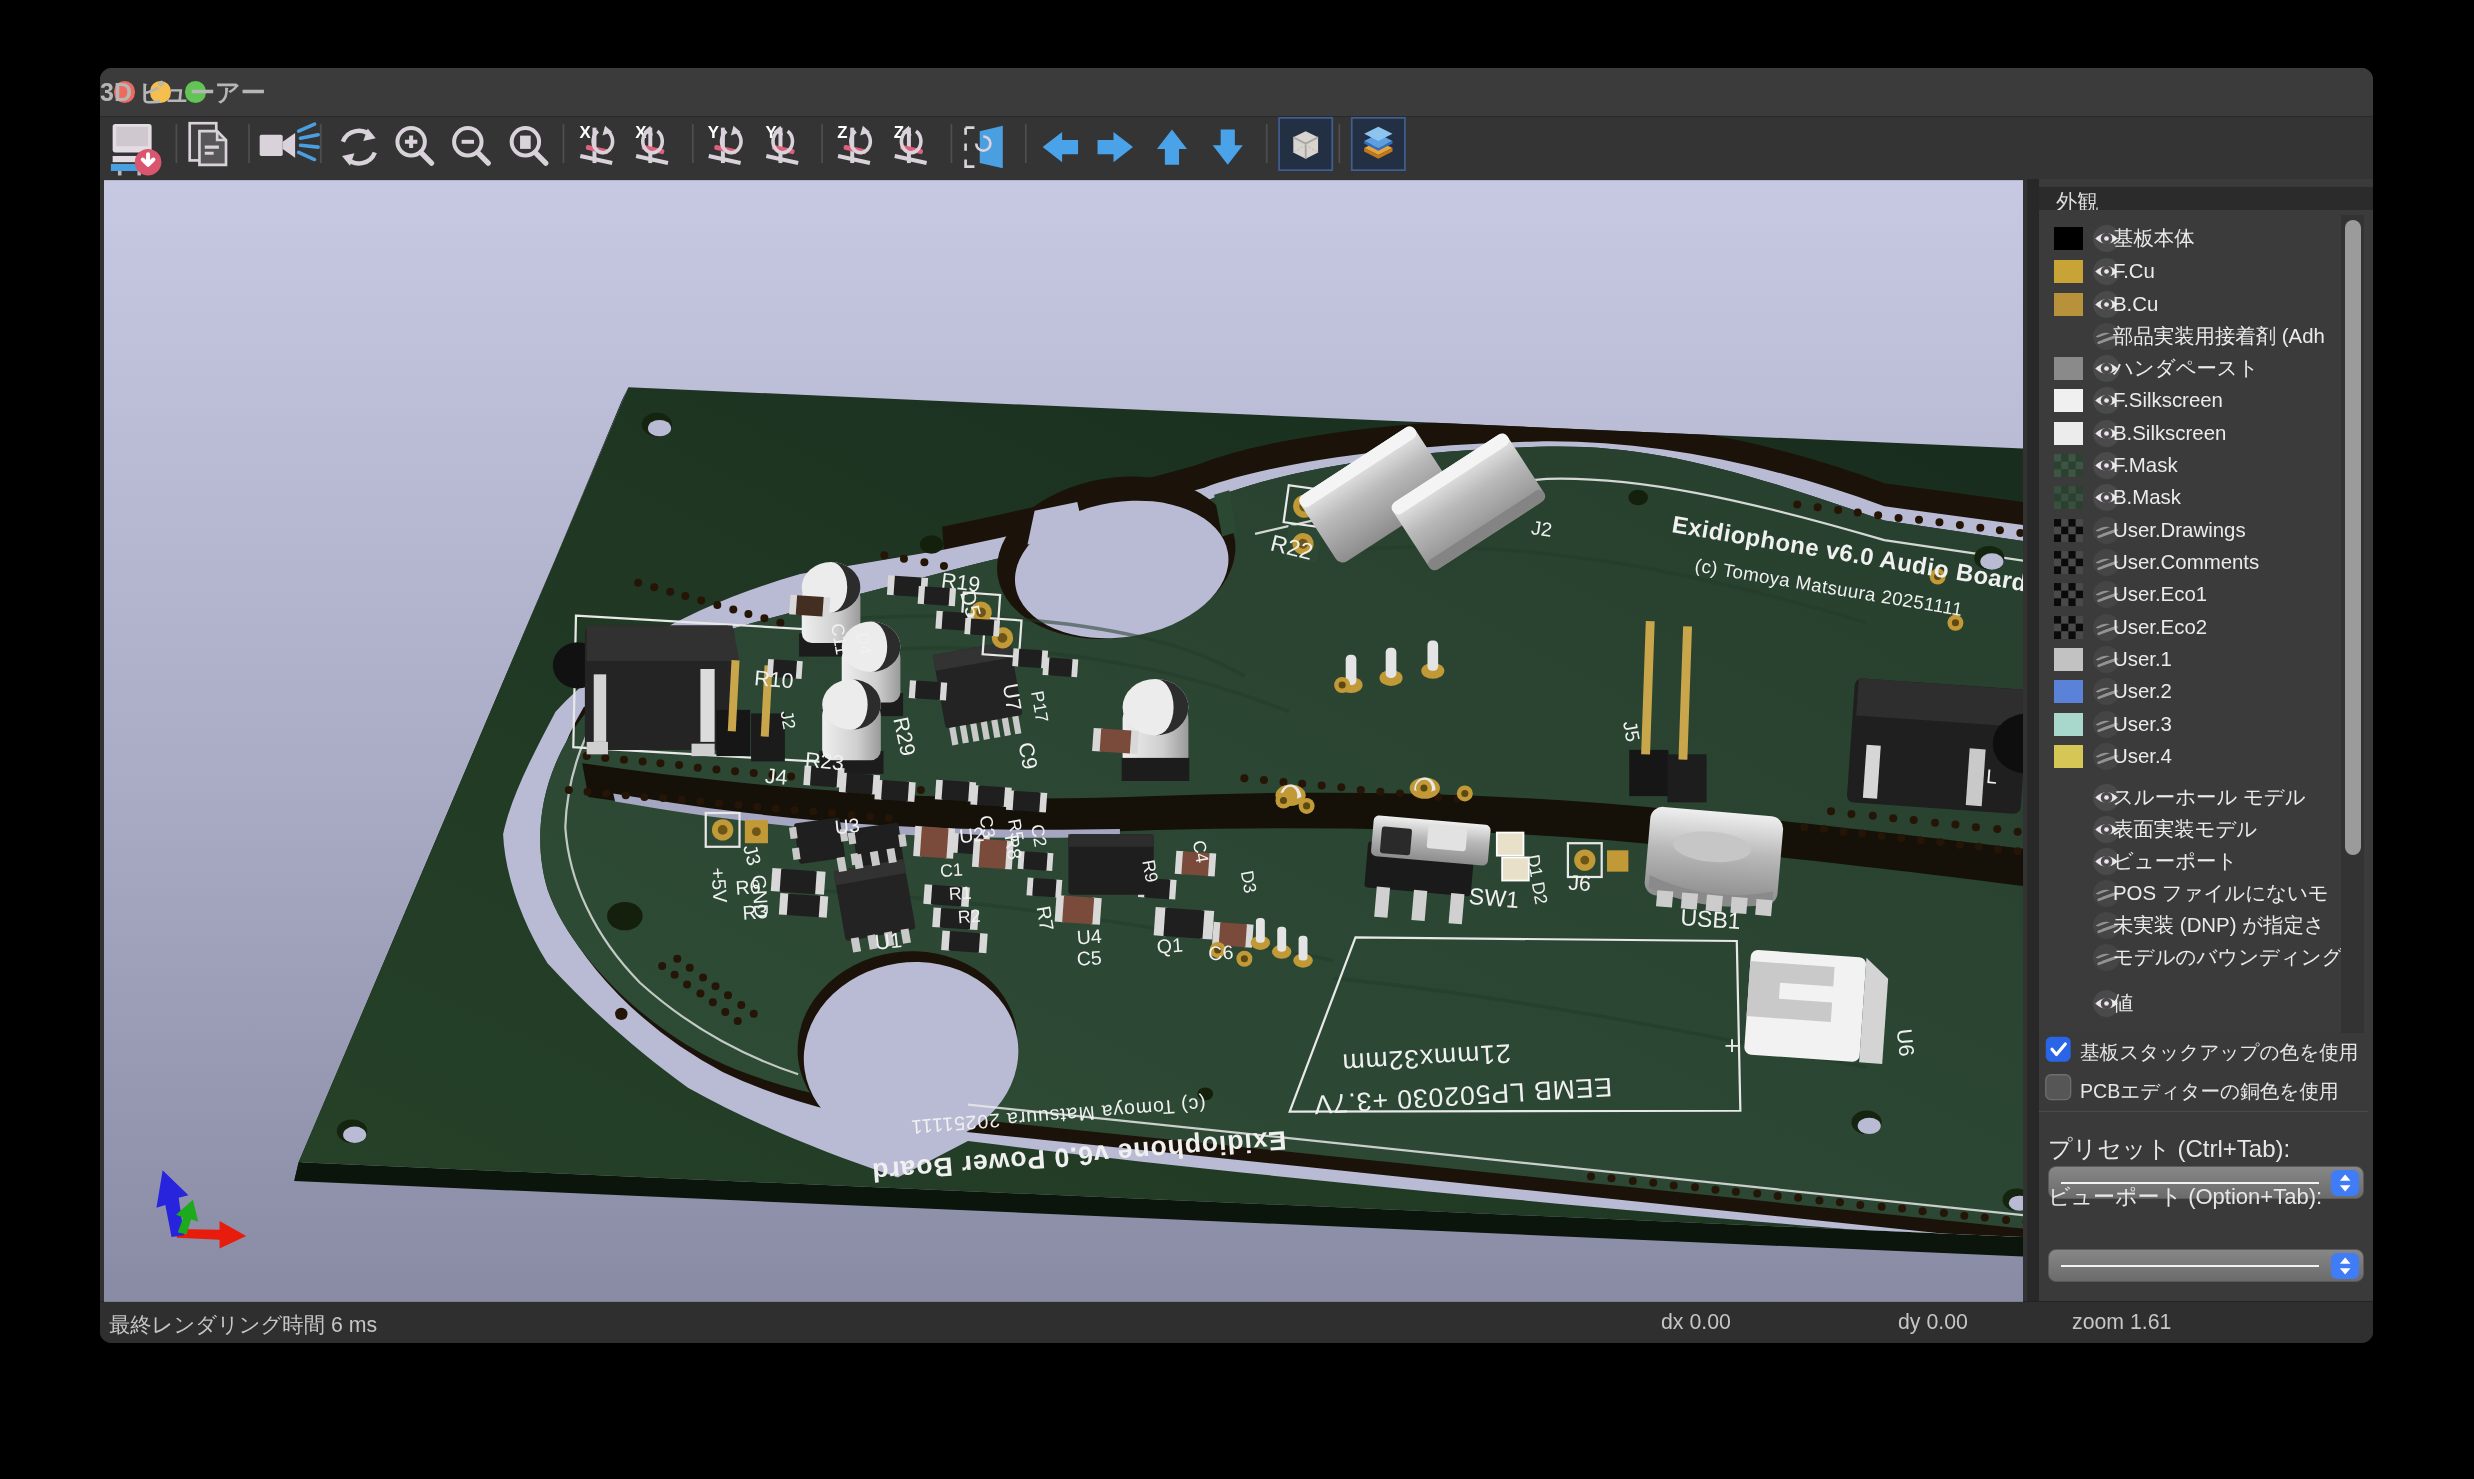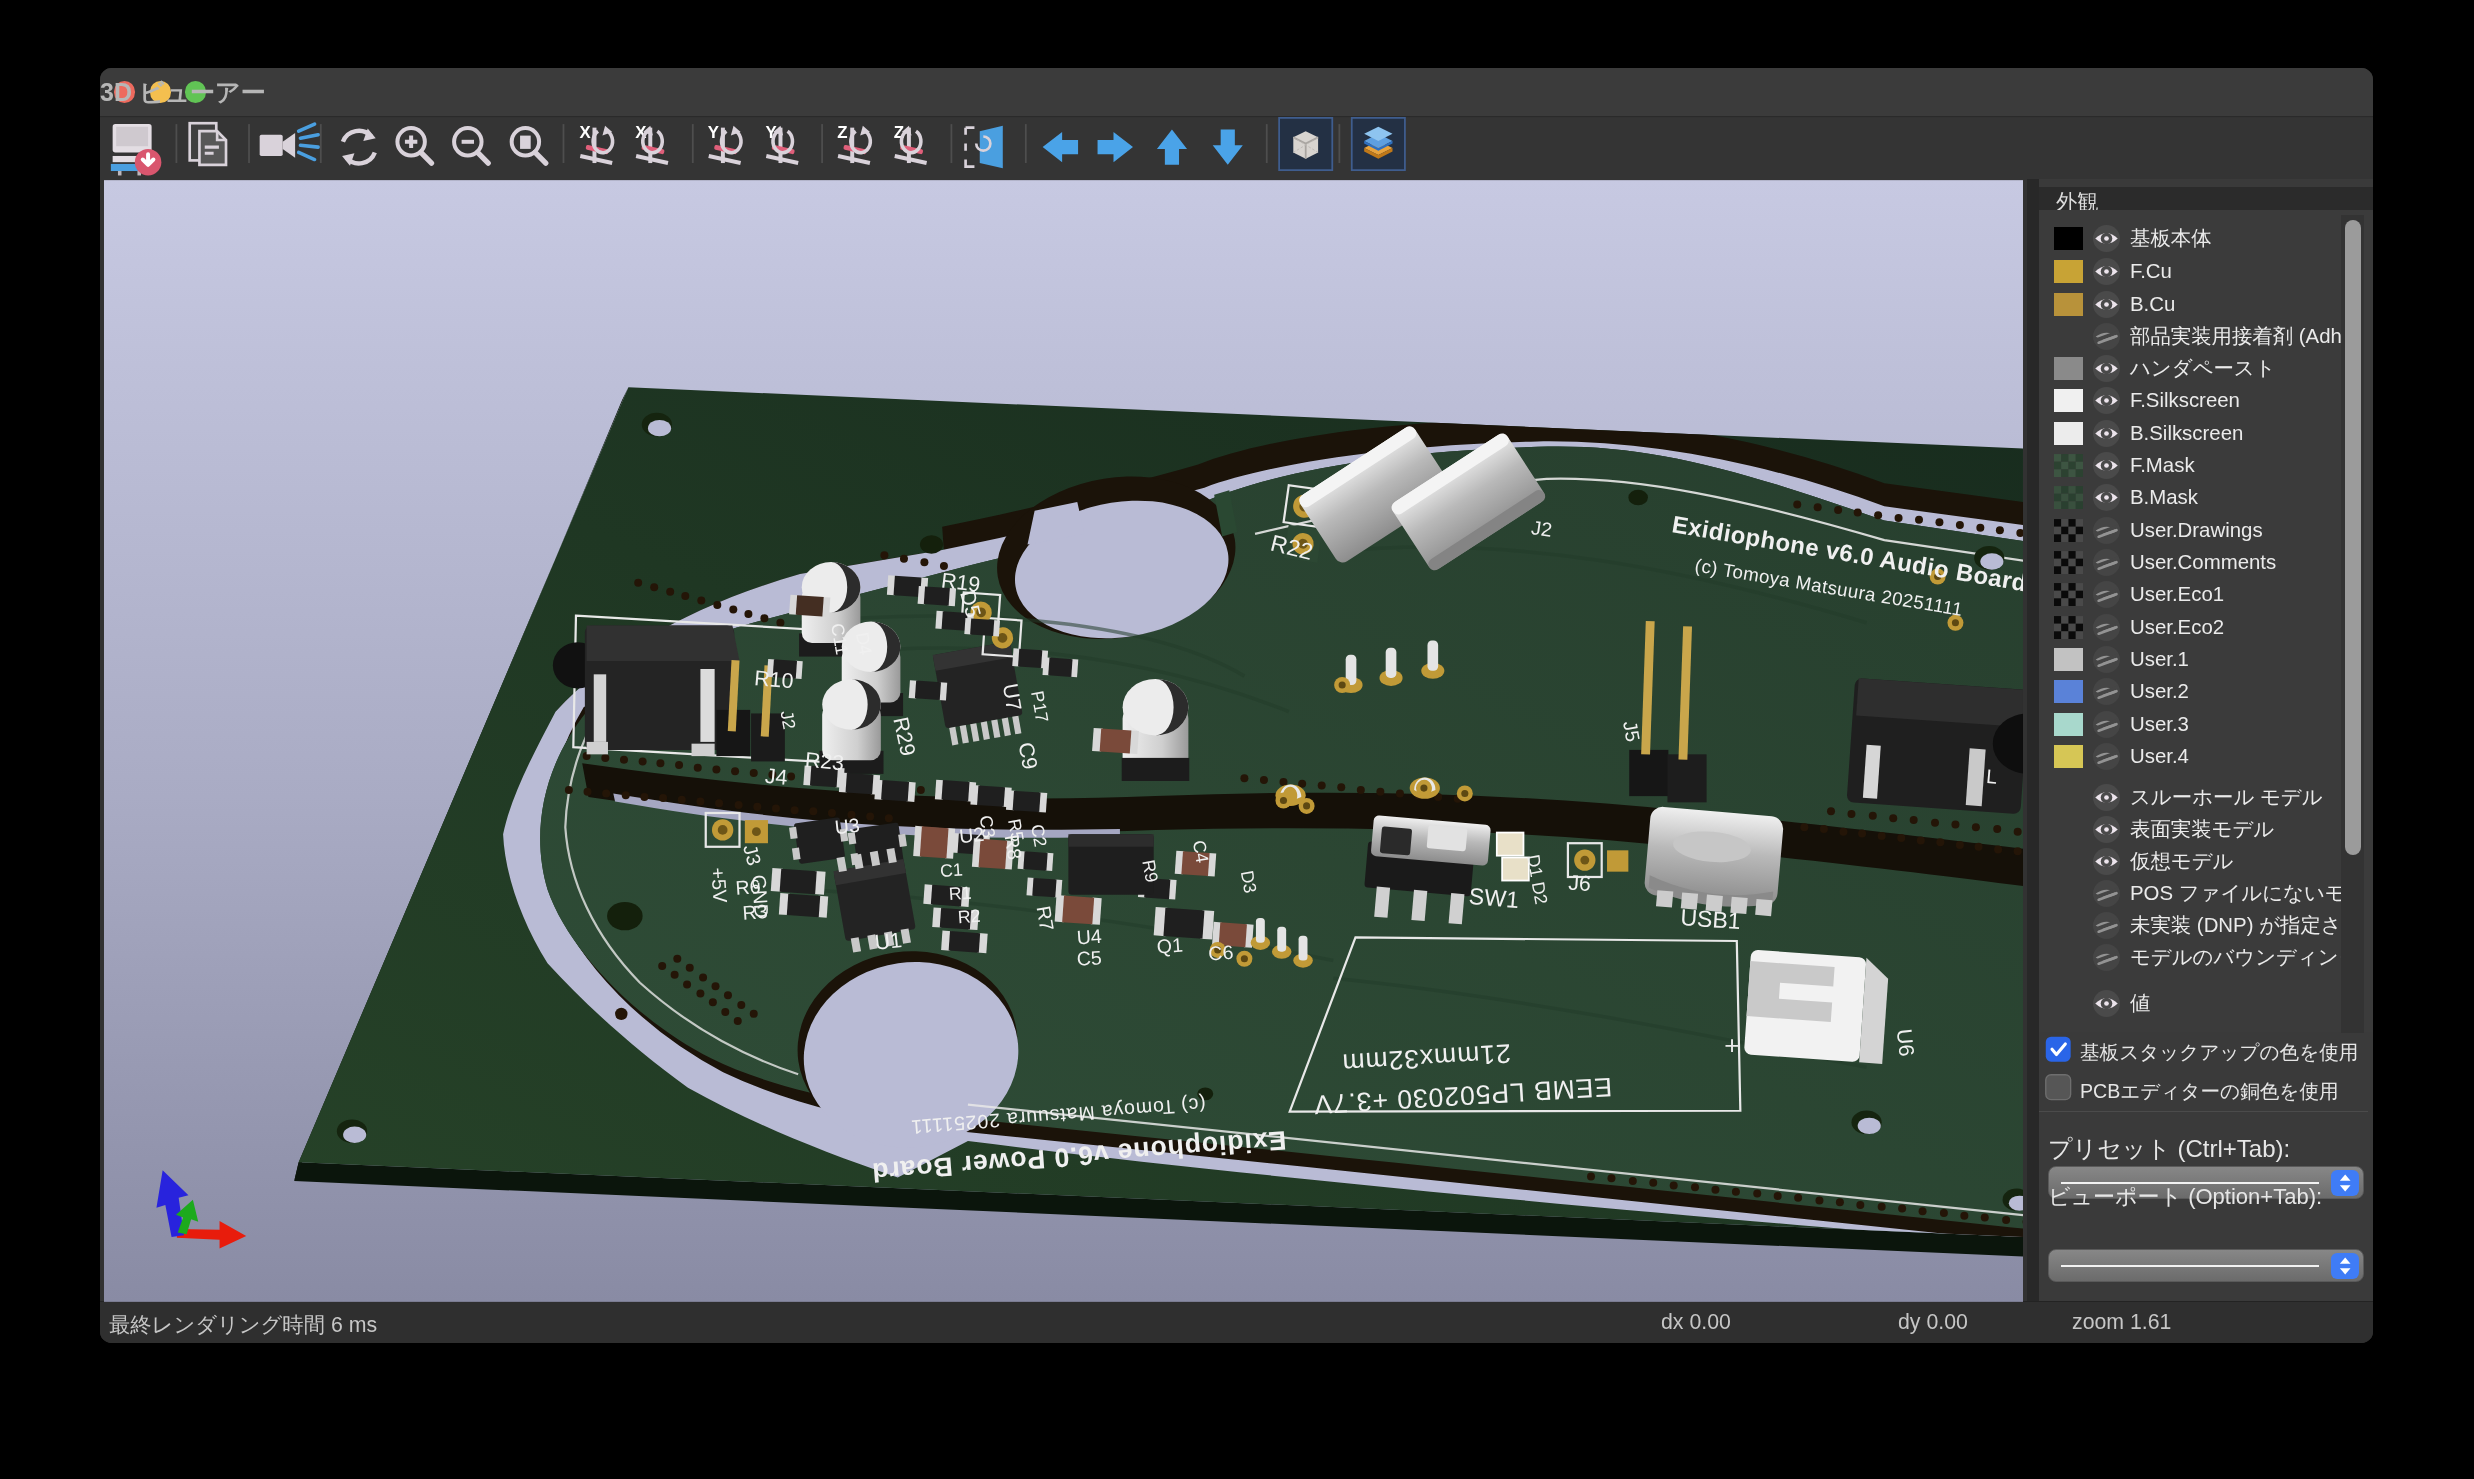--- a/index.html
+++ b/index.html
@@ -7,21 +7,21 @@
 .titlebar{position:absolute;left:0;top:0;width:100%;height:49px;background:#3b3b3b;border-bottom:0.9px solid #2a2a2a}
 .tl{position:absolute;top:13.3px;width:21.3px;height:21.3px;border-radius:50%}
 .title{position:absolute;left:0;top:0;width:100%;height:49px;line-height:49px;color:#b6b6b6;font-size:25px;font-weight:bold}
 .toolbar{position:absolute;left:0;top:50px;width:100%;height:62px;background:#343434}
 .statusbar{position:absolute;left:0;top:1233px;width:100%;height:42px;background:#2f2f2f;border-top:0.9px solid #232323;color:#c6c6c6;font-size:21.3px}
 .panel{position:absolute;left:1927px;top:111px;width:346px;height:1122px;background:#3a3a3a;border-left:12.4px solid #282828}
 .phead{position:absolute;left:0;top:8px;width:100%;height:31px;background:#2b2b2b;border-bottom:0.9px solid #242424;color:#dcdcdc;font-size:21.3px;line-height:31px;padding-left:17px}
 .row{position:absolute;left:0;width:100%;height:32px;display:flex;align-items:center}
 .sw{position:absolute;left:15px;width:29px;height:23px}
 .eye{position:absolute;left:54px;width:27px;height:27px}
-.rtext{position:absolute;left:91px;color:#ebebeb;font-size:20.4px;white-space:nowrap}
+.rtext{position:absolute;left:74px;color:#ebebeb;font-size:20.4px;white-space:nowrap}
 .cbl{position:absolute;color:#e6e6e6;font-size:19.6px;white-space:nowrap}
 </style></head>
 <body>
 <div class="win">
   <div class="titlebar"></div>
   <div class="tl" style="left:14.2px;background:#ed6a5e"></div>
   <div class="tl" style="left:50px;background:#f4bf4f"></div>
   <div class="tl" style="left:85px;background:#61c455"></div>
   <div class="title">3D ビューアー</div>
   <div class="toolbar"></div>
@@ -339,21 +339,21 @@
         </div>
         <div class="row" style="top:635px">
           <svg class="eye" width="27" height="27" viewBox="0 0 30 30">
             <g transform="translate(0,0)">
               <circle cx="15" cy="15" r="15" fill="#4a4a4a"></circle>
               <path d="M2.5 15 Q15 3.5 27.5 15 Q15 26.5 2.5 15 Z" fill="#ece4ec"></path>
               <circle cx="15" cy="15" r="6.4" fill="#4a4a4a"></circle>
               <circle cx="15" cy="15" r="2.6" fill="#ece4ec"></circle>
             </g>
           </svg>
-          <div class="rtext">仮想モデル</div>
+          <div class="rtext">ビューポート</div>
         </div>
         <div class="row" style="top:667px">
           <svg class="eye" width="27" height="27" viewBox="0 0 30 30">
             <g transform="translate(0,0)">
               <circle cx="15" cy="15" r="15" fill="#454545"></circle>
               <path d="M3 15 Q15 6.5 27 15 Q15 23.5 3 15 Z" fill="#939393"></path>
               <rect x="1" y="12.8" width="28" height="4.2" rx="2.1" fill="#454545" transform="rotate(-20 15 15)"></rect>
               <rect x="3" y="17" width="24" height="3" rx="1.5" fill="#939393" transform="rotate(-20 15 15)"></rect>
             </g>
           </svg>

